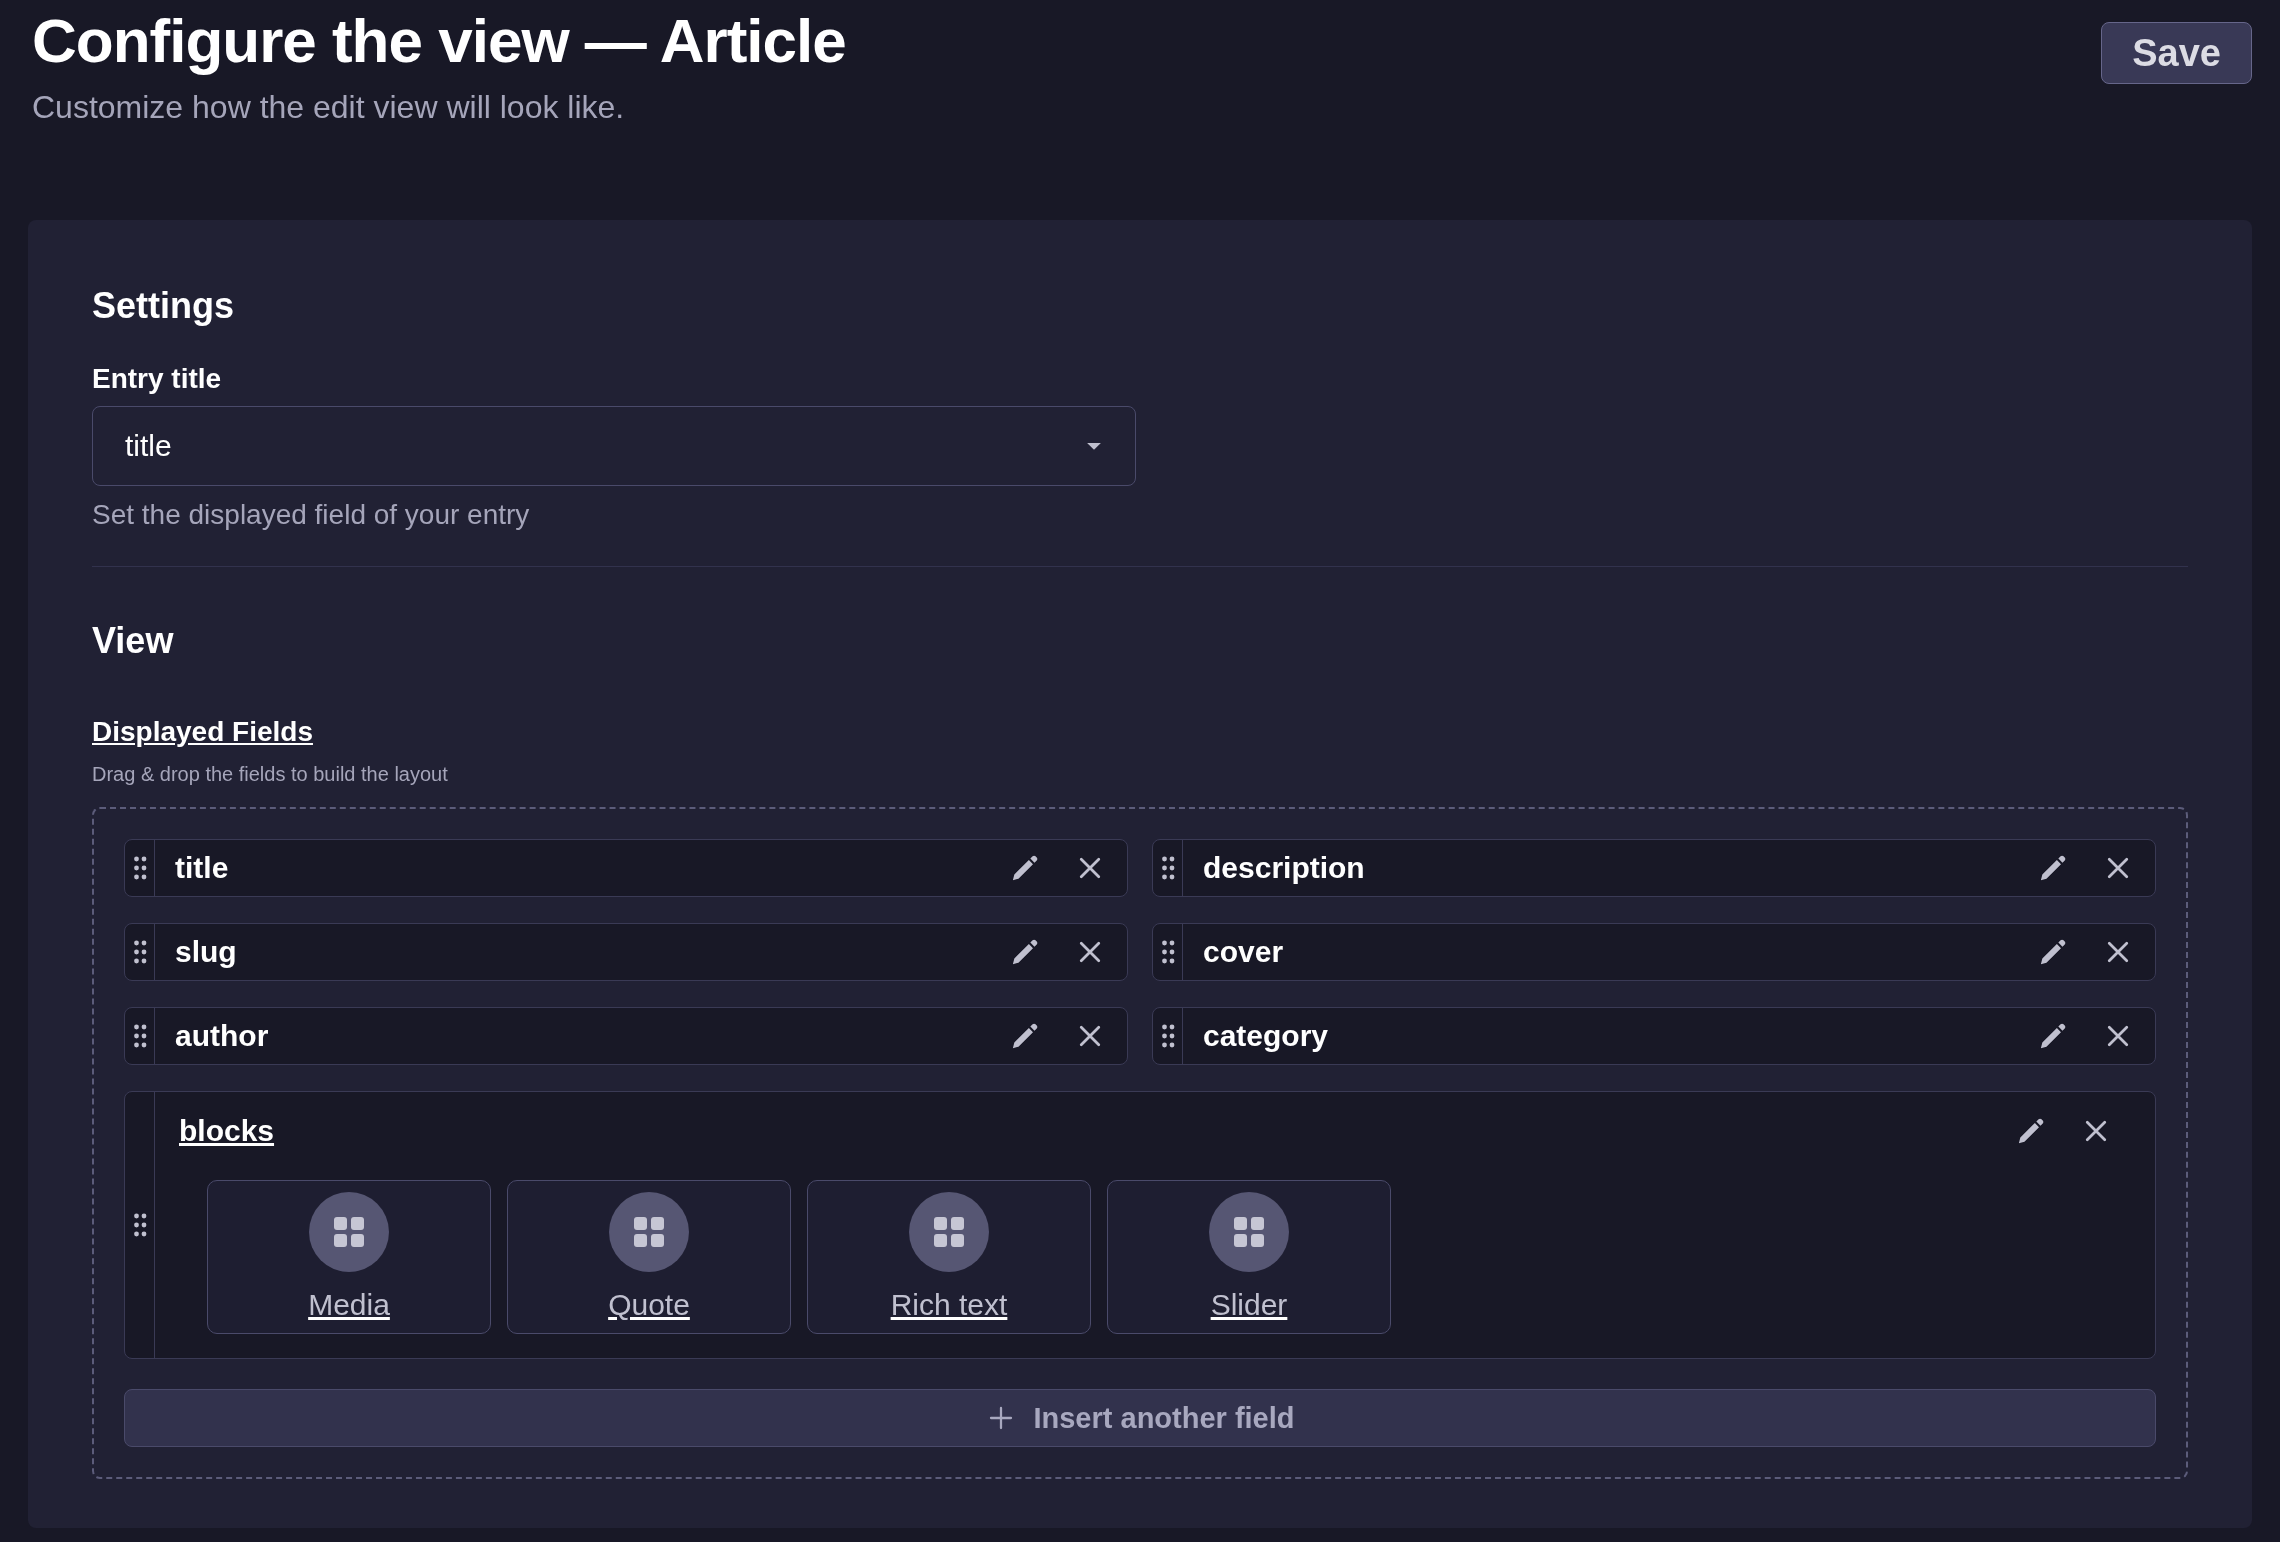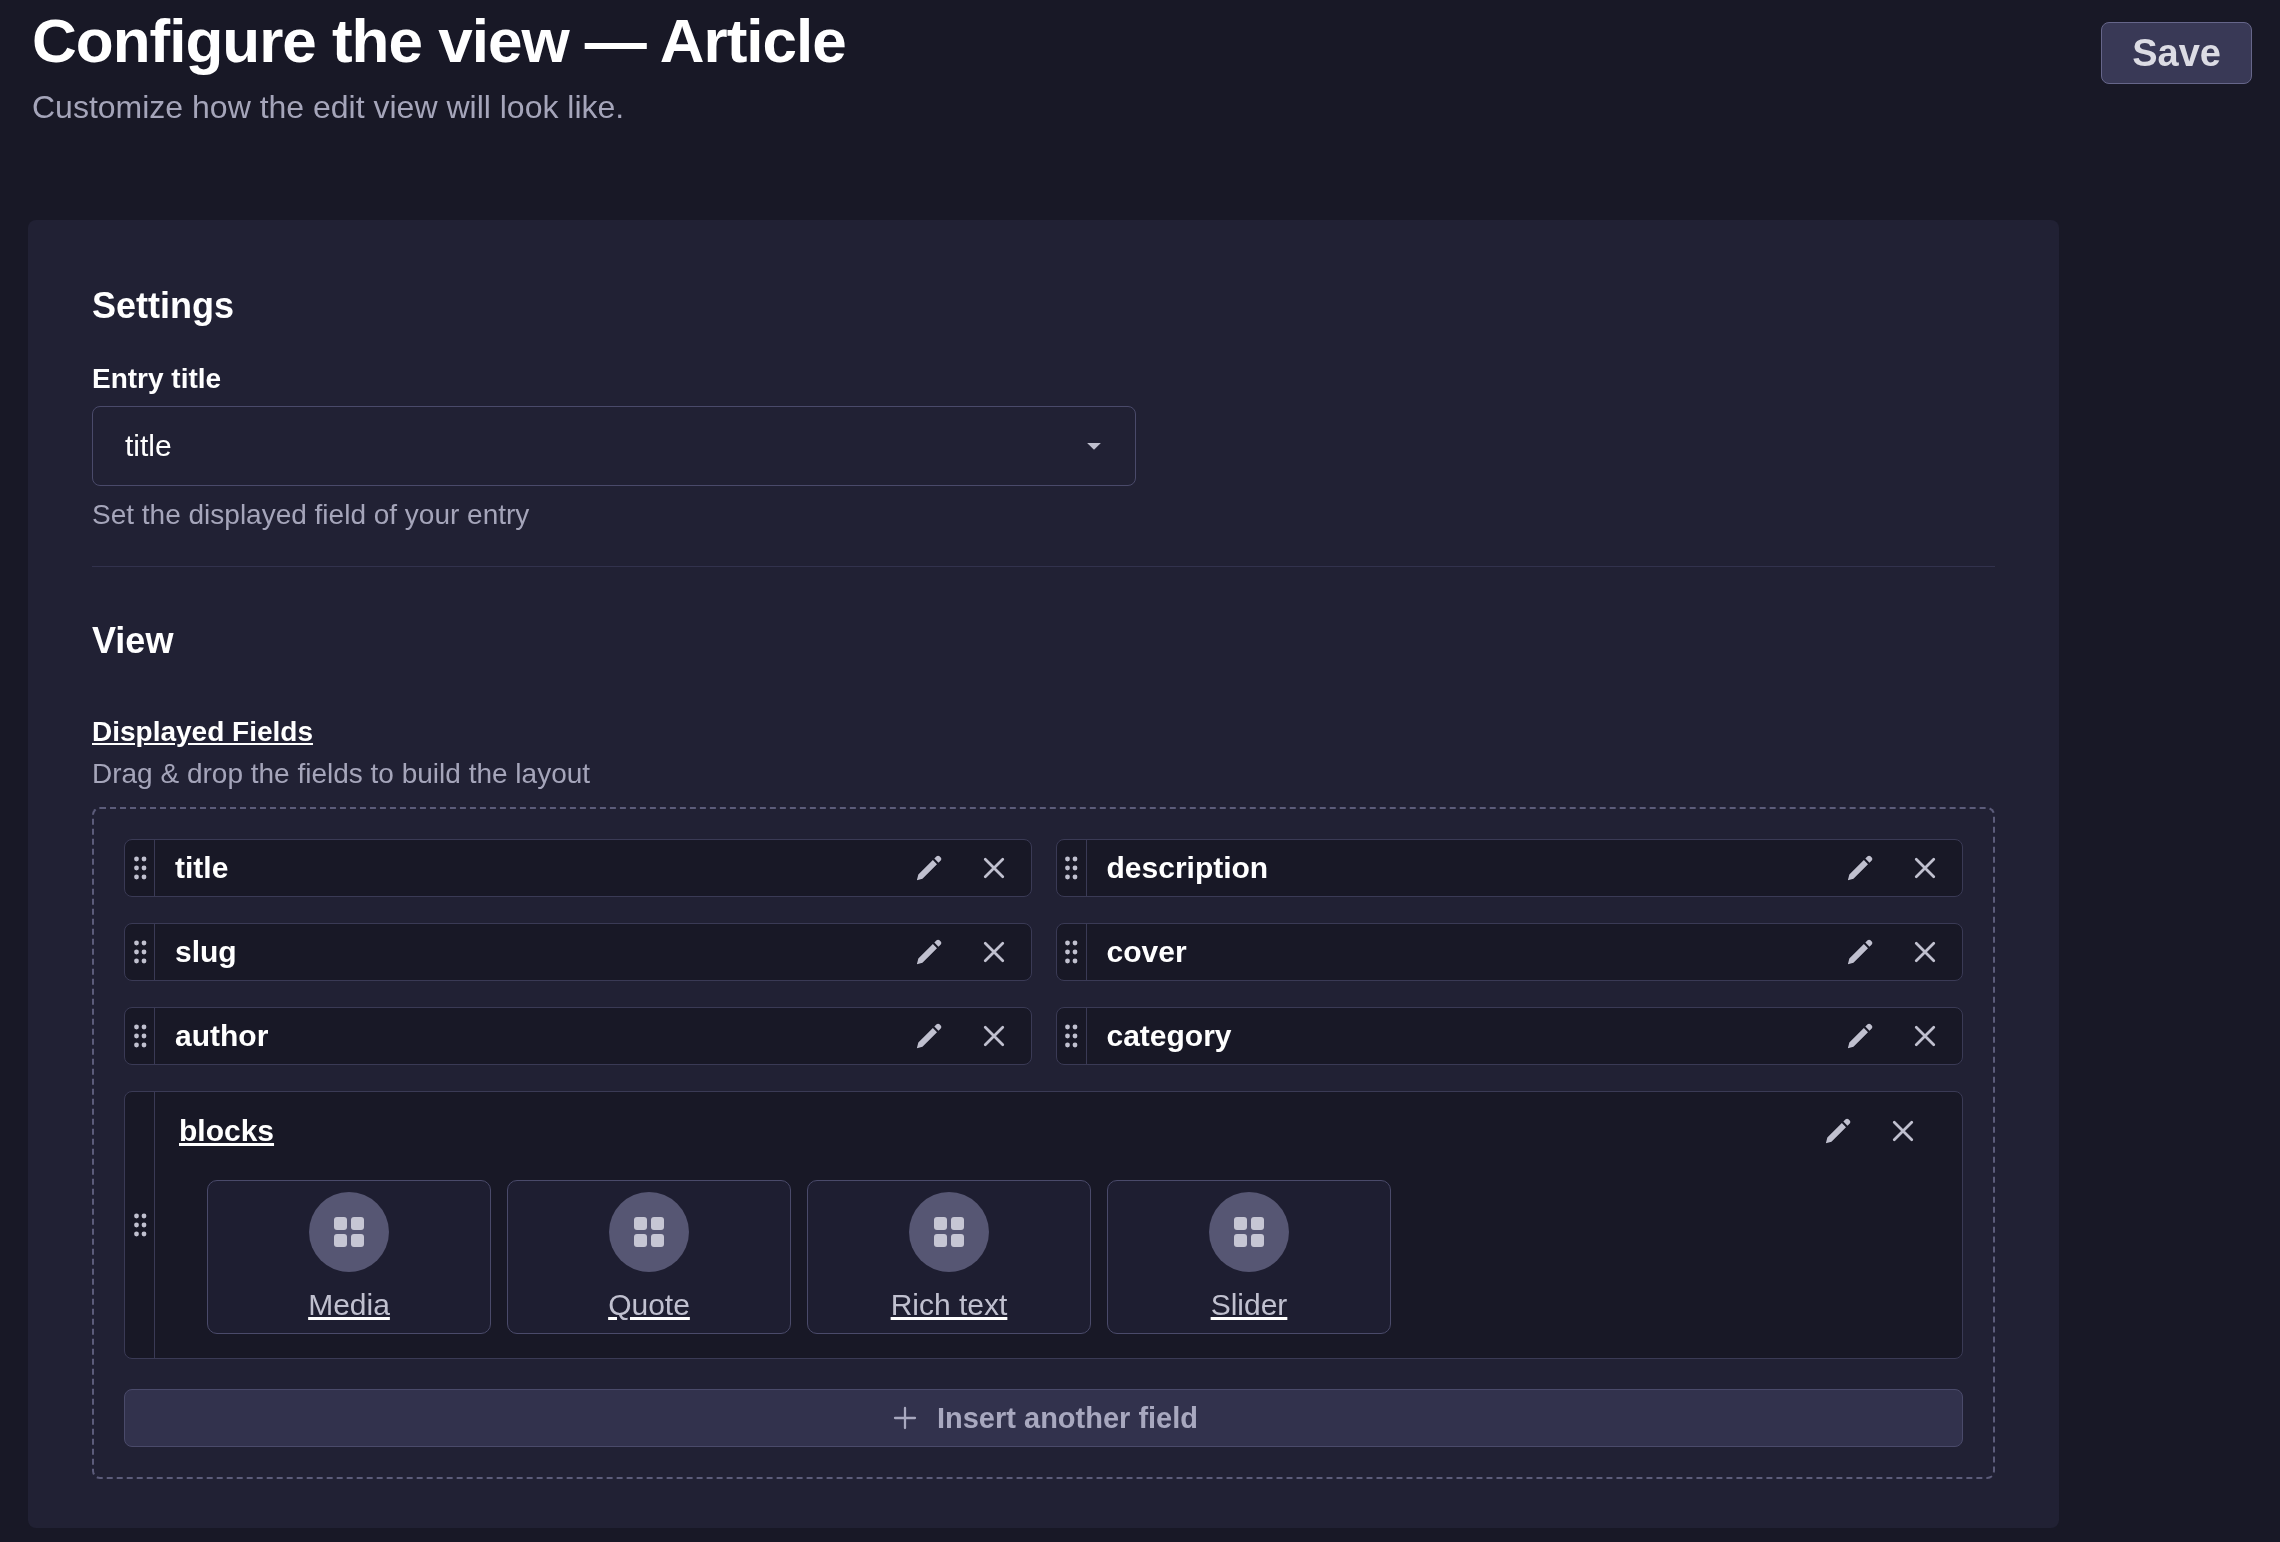--- a/index.html
+++ b/index.html
@@ -12,38 +12,38 @@
   .page-title{font-size:62px;font-weight:700;letter-spacing:-1px;margin:0;line-height:1.12;}
   .page-subtitle{font-size:32px;color:#a5a5ba;margin-top:14px;font-weight:400;}
   .save-btn{position:absolute;top:16px;right:0;min-width:124px;height:62px;
             background:#393956;border:1px solid #66668a;border-radius:8px;
             color:#dcdce4;font-size:38px;font-weight:600;
             font-family:"Liberation Sans",sans-serif;
             display:flex;align-items:center;justify-content:center;padding:0 30px;
             box-sizing:border-box;cursor:pointer;}
 
   
-  .panel{position:absolute;left:28px;top:220px;width:2031px;height:1308px;
+  .panel{position:absolute;left:28px;top:220px;width:2224px;height:1308px;
          background:#212134;border-radius:8px;box-sizing:border-box;
          padding:64px;}
 
   .h2{font-size:36px;font-weight:700;line-height:44px;margin:0;}
   .settings-heading{margin-bottom:34px;}
 
   .field-label{display:block;font-size:28px;font-weight:700;line-height:34px;margin-bottom:10px;}
   .select{width:1044px;height:80px;border:1px solid #4a4a6a;border-radius:8px;
           background:transparent;display:flex;align-items:center;justify-content:space-between;
           padding:0 26px 0 32px;box-sizing:border-box;cursor:pointer;}
   .select-value{font-size:30px;color:#ffffff;}
   .hint{font-size:28px;color:#a5a5ba;margin-top:12px;line-height:34px;}
 
   .divider{height:1px;background:#32324d;margin:34px 0 52px 0;}
 
   .df-title{font-size:28px;font-weight:700;line-height:34px;margin-top:52px;text-decoration:underline;}
-  .df-hint{font-size:28px;color:#a5a5ba;line-height:34px;margin-top:8px;}
+  .df-hint{font-size:20px;color:#a5a5ba;line-height:34px;margin-top:8px;}
 
   
   .dropzone{margin-top:16px;border:2px dashed #5c5c7a;border-radius:8px;
             padding:30px;box-sizing:border-box;}
 
   .fields-grid{display:grid;grid-template-columns:1fr 1fr;column-gap:24px;row-gap:26px;}
 
   .field-row{height:58px;background:#181826;border:1px solid #3a3a55;border-radius:8px;
              display:flex;align-items:stretch;box-sizing:border-box;overflow:hidden;}
   .drag-strip{width:29px;border-right:1px solid #3a3a55;display:flex;

